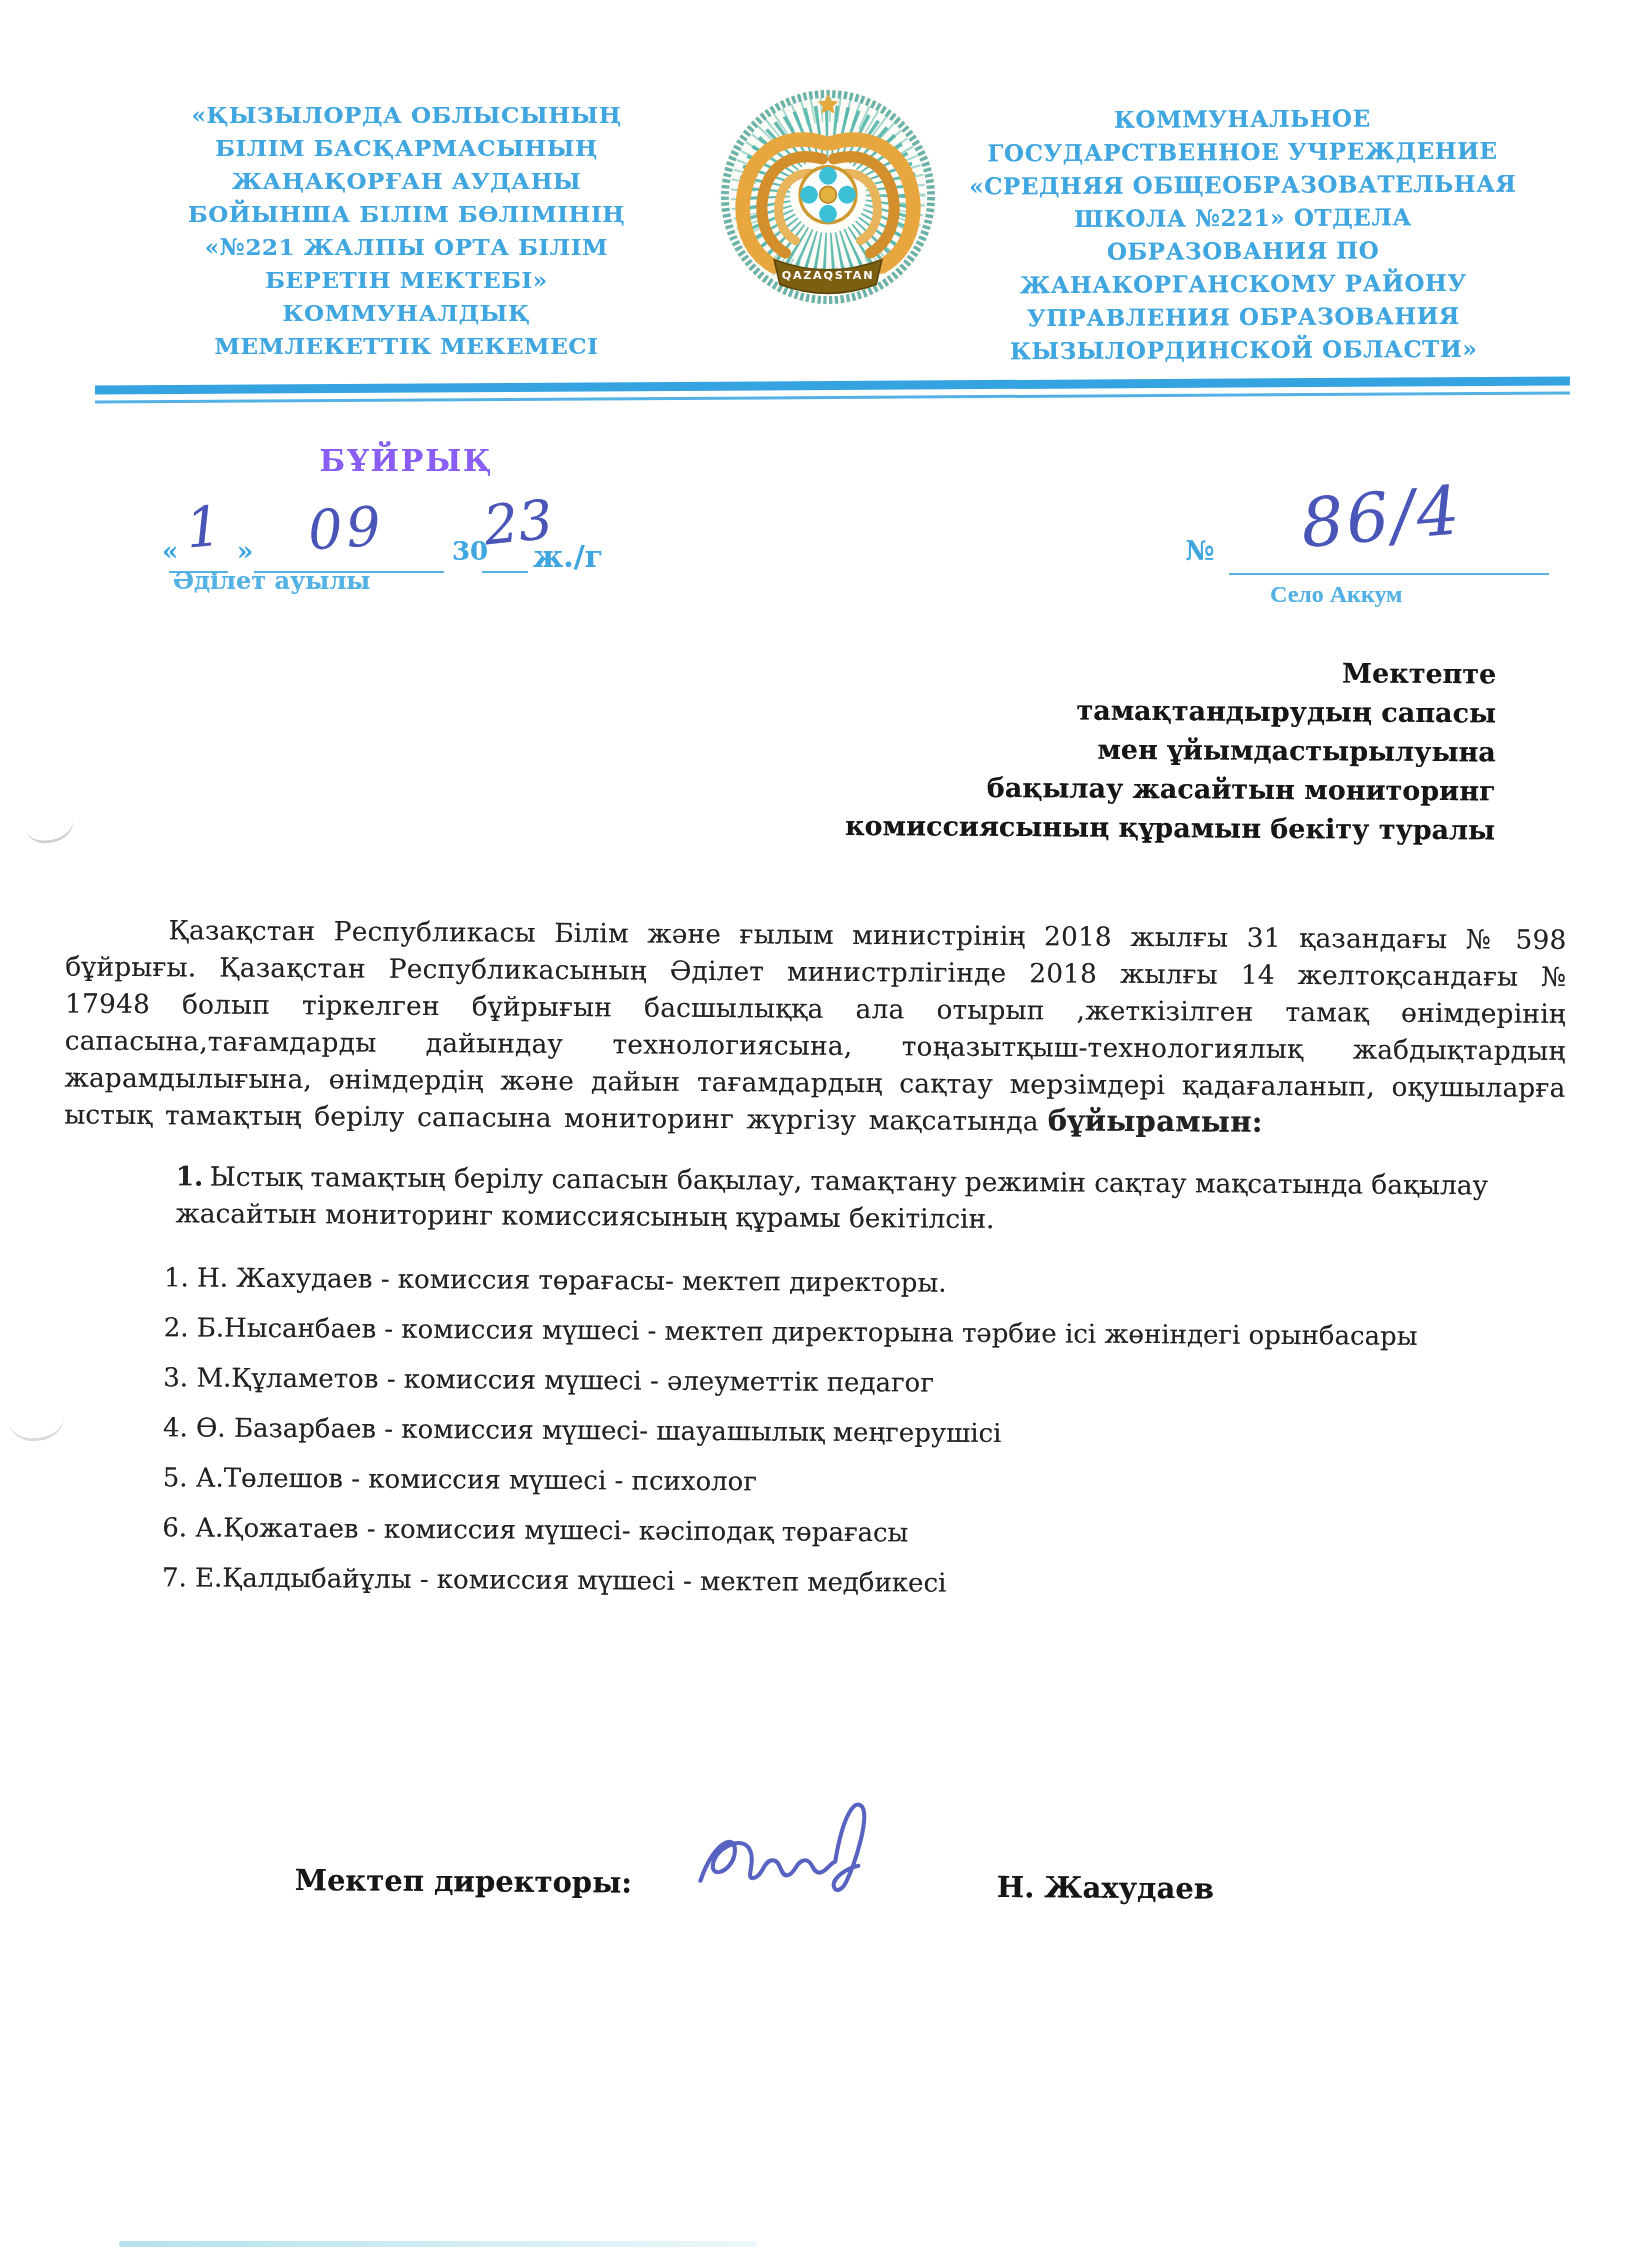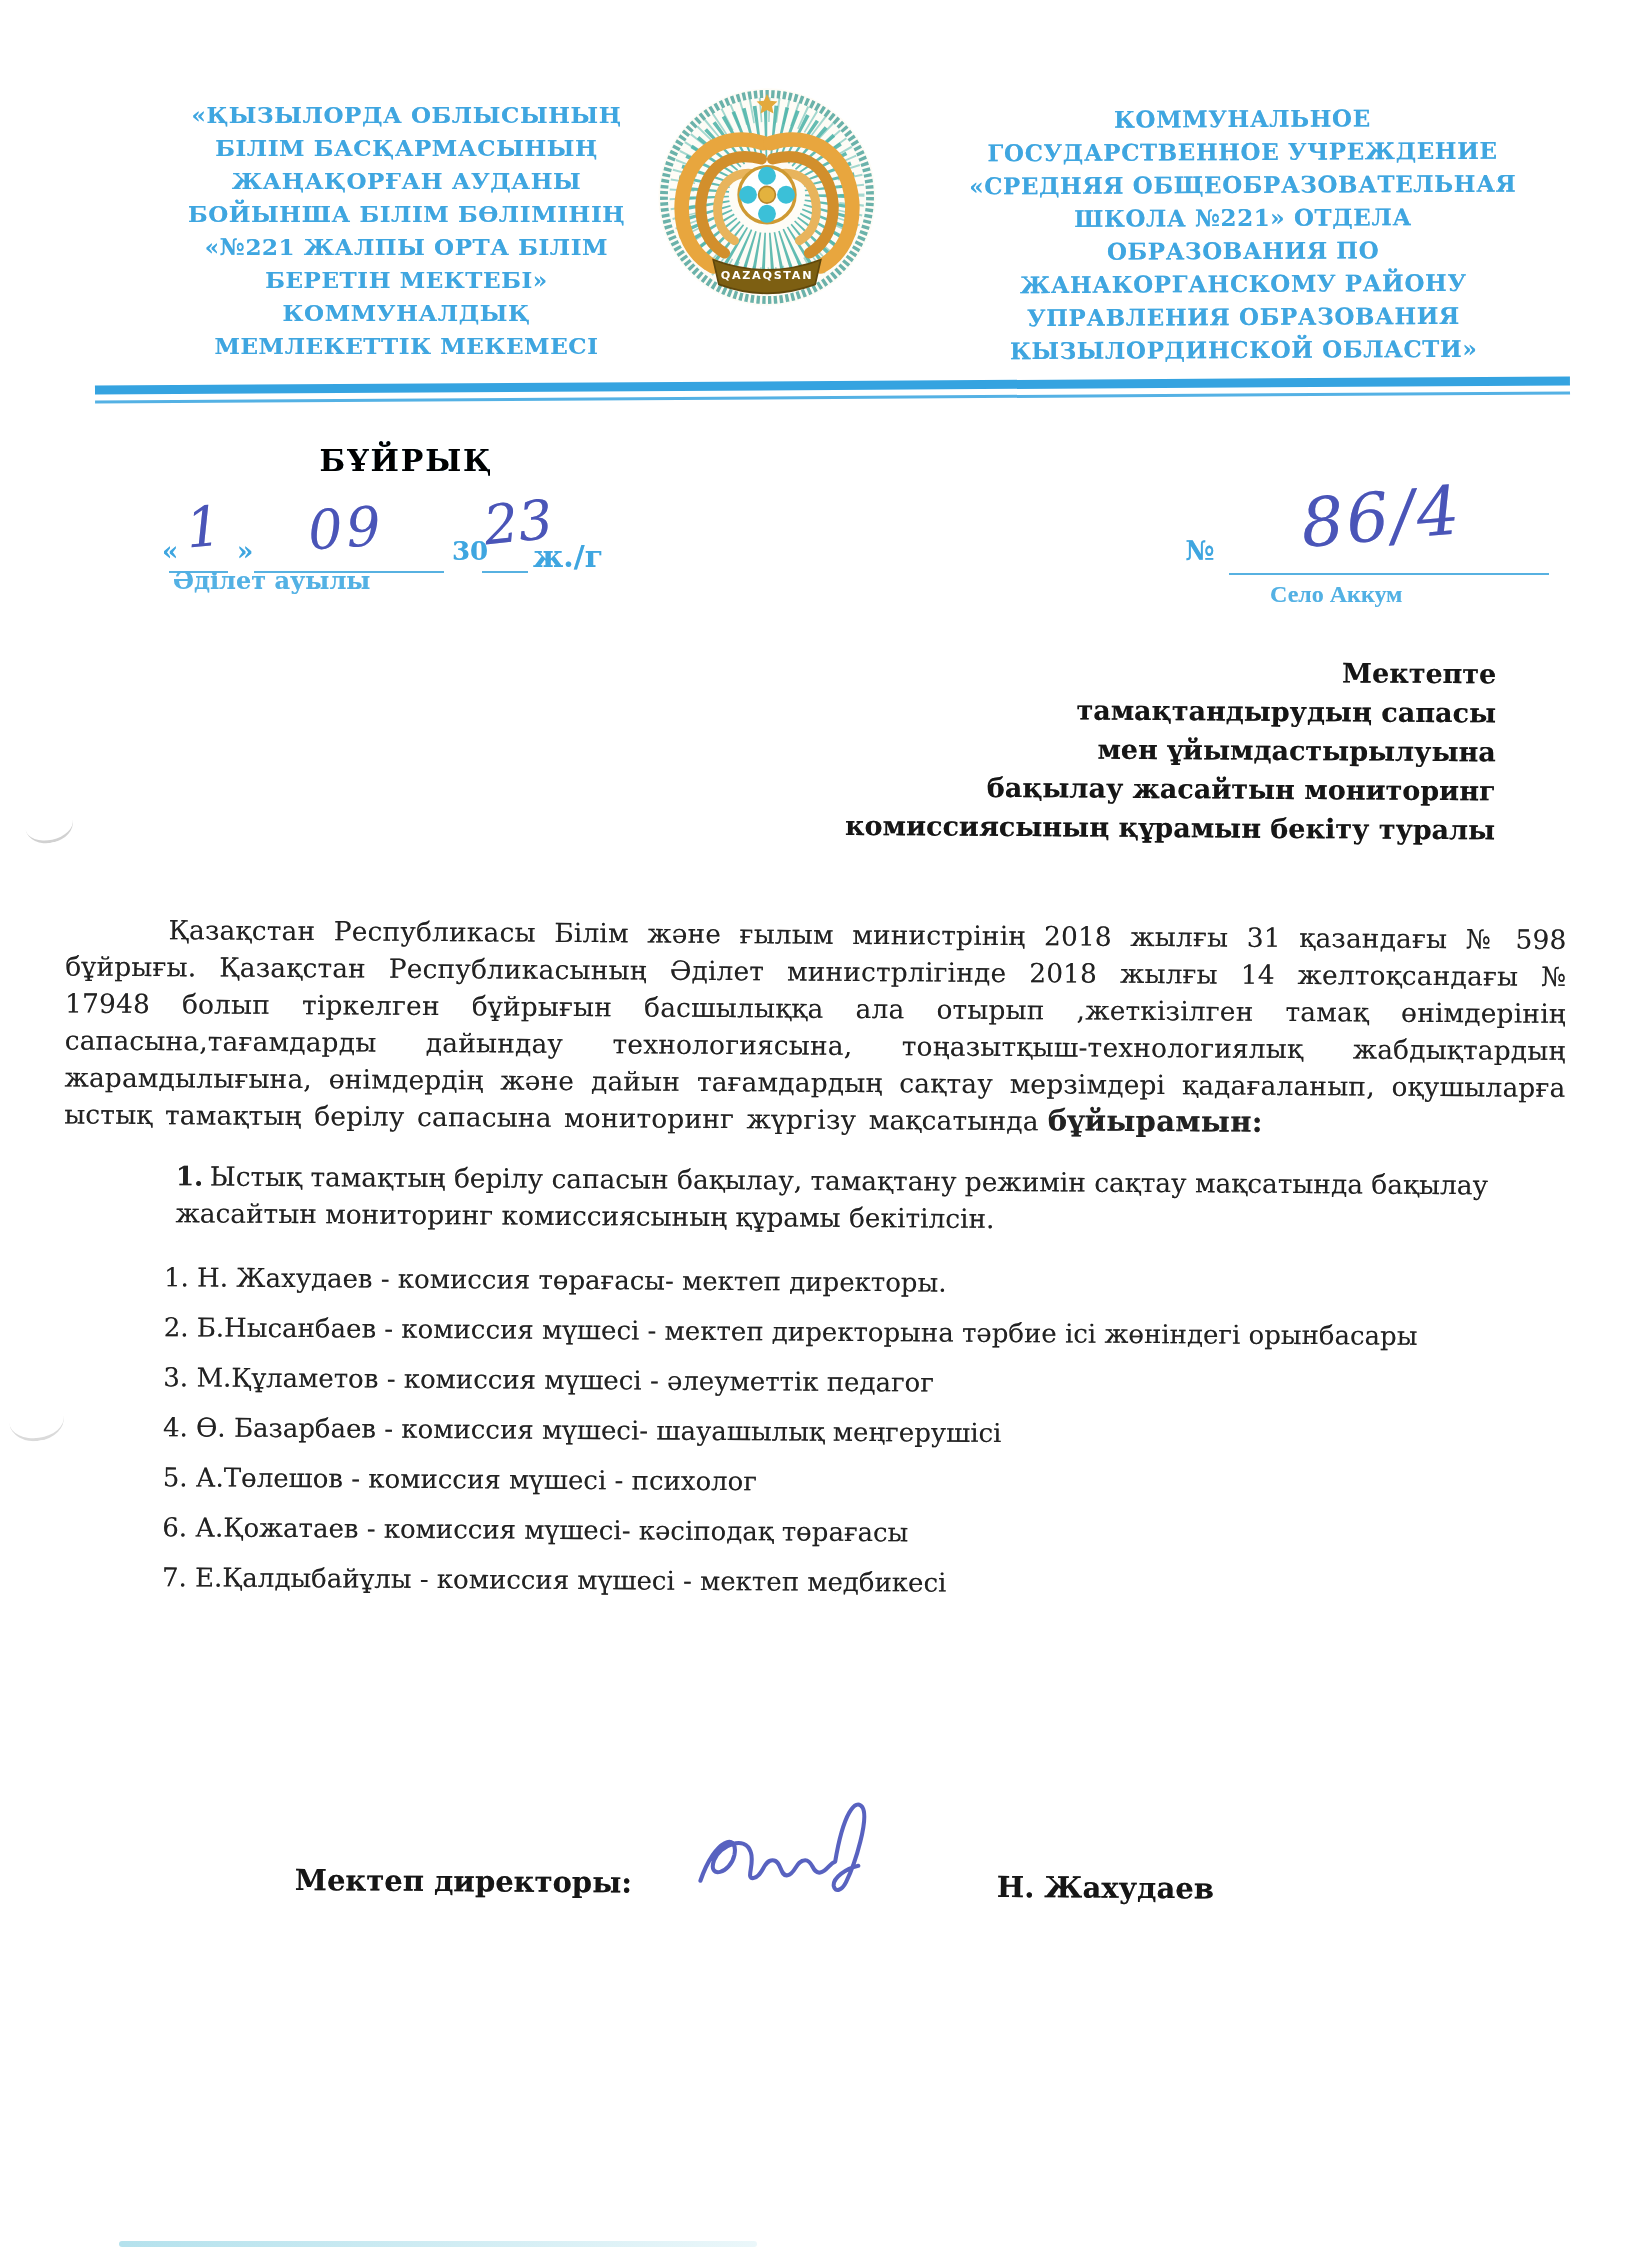--- a/index.html
+++ b/index.html
@@ -19,28 +19,28 @@
     color:#3fa6e0;
     text-align:center;
     white-space:pre-line;
     font-size:23px;
     line-height:33px;
     letter-spacing:0.6px;
     text-shadow:0 0 0.6px rgba(63,166,224,.55);
   }
   .hdr-left{left:139px;top:98px;width:535px;}
   .hdr-right{left:921px;top:102px;width:644px;transform:rotate(-0.3deg);}
-  .emblem{position:absolute;left:655px;top:85px;width:224px;height:224px;}
+  .emblem{position:absolute;left:716px;top:85px;width:224px;height:224px;}
   
   .divider{position:absolute;left:95px;top:381px;width:1475px;transform:rotate(-0.35deg);}
   .divider .thick{height:9px;background:#35a3e0;}
   .divider .thin{height:3.2px;background:#54b1e4;margin-top:5.8px;}
   
   .order-kk,.order-ru{
-    position:absolute;font-weight:bold;color:#000000;
+    position:absolute;font-weight:bold;color:#8b5cf6;
     font-size:30px;letter-spacing:1.9px;
     text-shadow:0 0 0.6px rgba(63,166,224,.55);
   }
   .order-kk{left:139px;top:443px;width:535px;text-align:center;}
   .order-ru{left:1031px;top:448px;width:451px;text-align:center;}
   
   .fields{position:absolute;left:0;top:0;width:100%;height:100%;}
   .printed{position:absolute;color:#3fa6e0;font-weight:bold;font-size:26px;
            text-shadow:0 0 0.6px rgba(63,166,224,.5);}
   .uline{position:absolute;border-bottom:2.6px solid #45a8de;opacity:.9;}

